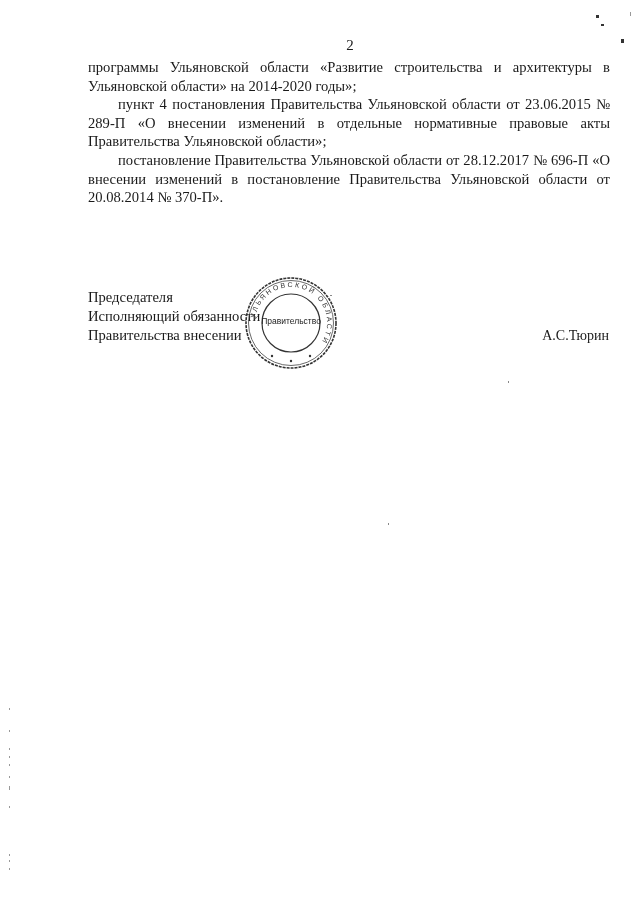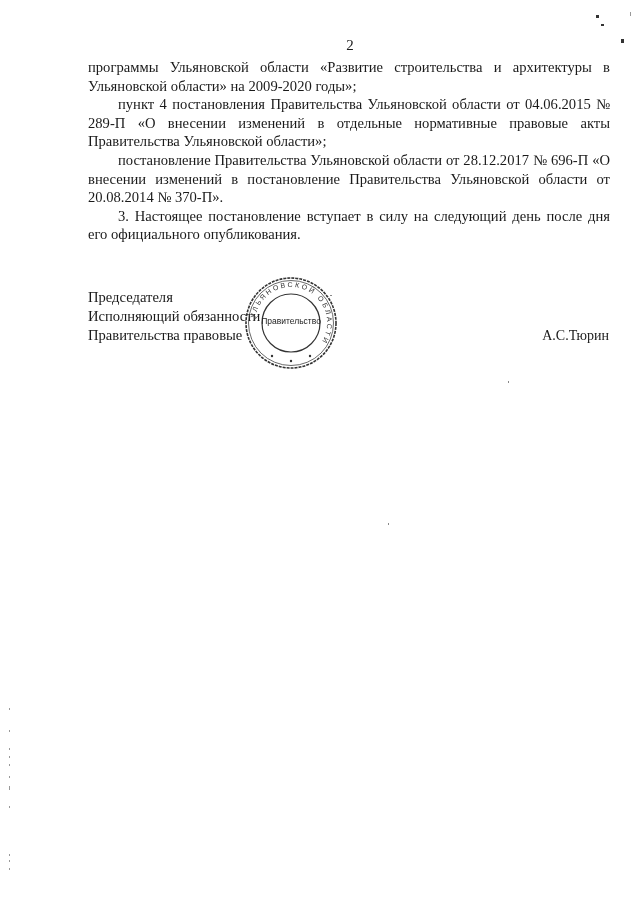--- a/index.html
+++ b/index.html
@@ -88,30 +88,29 @@
   }
 </style>
 </head>
 <body>
 
 <div class="page">
 
   <div class="page-number">2</div>
 
   <div class="body-text">
-    <p class="para">программы Ульяновской области «Развитие строительства и архитектуры в Ульяновской области» на 2009-2020 годы»;</p>
-    <p class="para indent">пункт 4 постановления Правительства Ульяновской области от 04.06.2015 № 289-П «О внесении изменений в отдельные нормативные правовые акты Правительства Ульяновской области»;</p>
+    <p class="para">программы Ульяновской области «Развитие строительства и архитектуры в Ульяновской области» на 2014-2020 годы»;</p>
+    <p class="para indent">пункт 4 постановления Правительства Ульяновской области от 23.06.2015 № 289-П «О внесении изменений в отдельные нормативные правовые акты Правительства Ульяновской области»;</p>
     <p class="para indent">постановление Правительства Ульяновской области от 28.12.2017 № 696-П «О внесении изменений в постановление Правительства Ульяновской области от 20.08.2014 № 370-П».</p>
-    <p class="para indent">3. Настоящее постановление вступает в силу на следующий день после дня его официального опубликования.</p>
   </div>
 
   <div class="signature">
     <span class="sig-line">Председателя</span>
     <span class="sig-line">Исполняющий обязанности</span>
-    <span class="sig-line">Правительства правовые</span>
+    <span class="sig-line">Правительства внесении</span>
     <span class="sig-name">А.С.Тюрин</span>
   </div>
 
   <div class="stamp">
     <svg width="94" height="94" viewBox="0 0 94 94">
       <defs>
         <path id="ringPath" d="M 47,47 m -36,0 a 36,36 0 1,1 72,0 a 36,36 0 1,1 -72,0"></path>
       </defs>
       <circle cx="47" cy="47" r="45" fill="none" stroke="#333" stroke-width="1.6" stroke-dasharray="3 1"></circle>
       <circle cx="47" cy="47" r="42.5" fill="none" stroke="#444" stroke-width="0.8"></circle>

